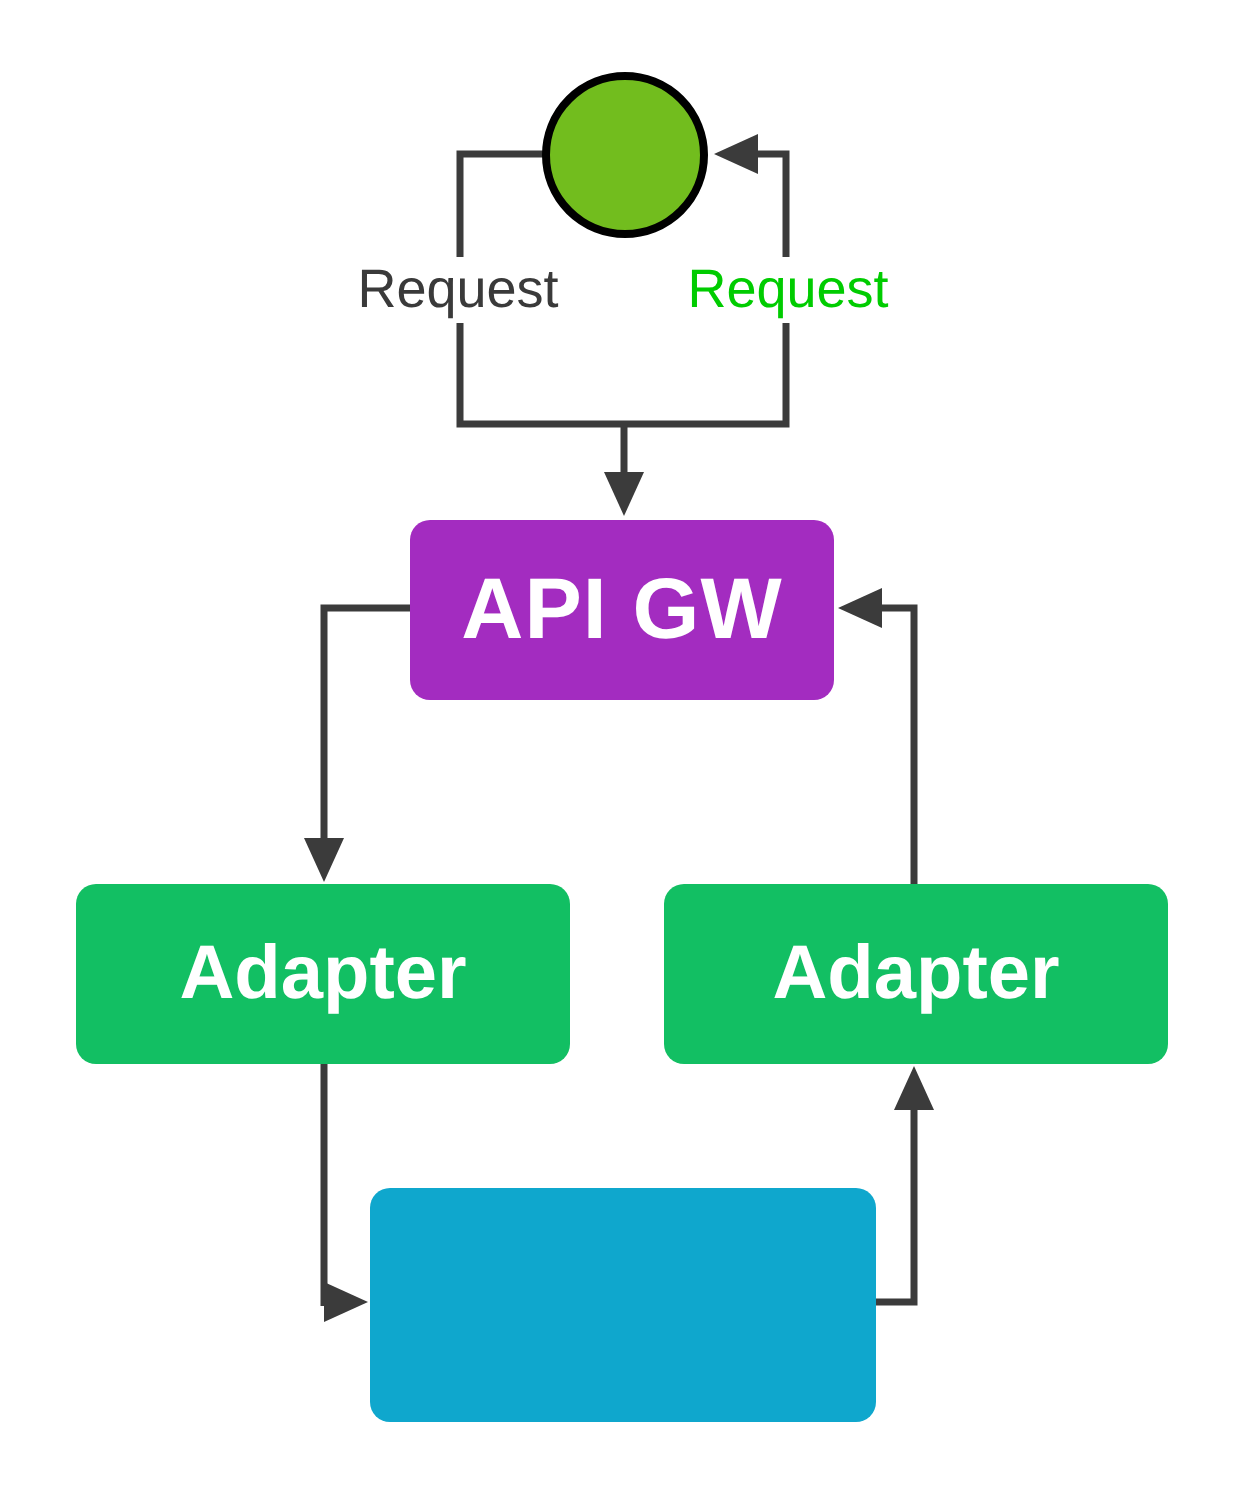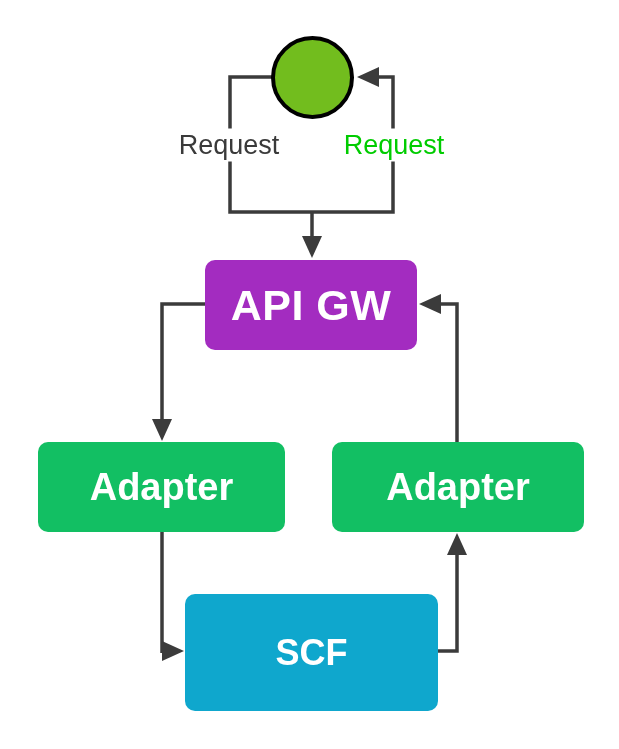--- a/index.html
+++ b/index.html
@@ -164,16 +164,15 @@
 
   <div class="node box adapter-left">
     <span>Adapter</span>
   </div>
 
   <div class="node box adapter-right">
     <span>Adapter</span>
   </div>
 
   <div class="node box scf">
-    <span class="line1">SCF</span>
   </div>
 
 </div>
 
 </body></html>

